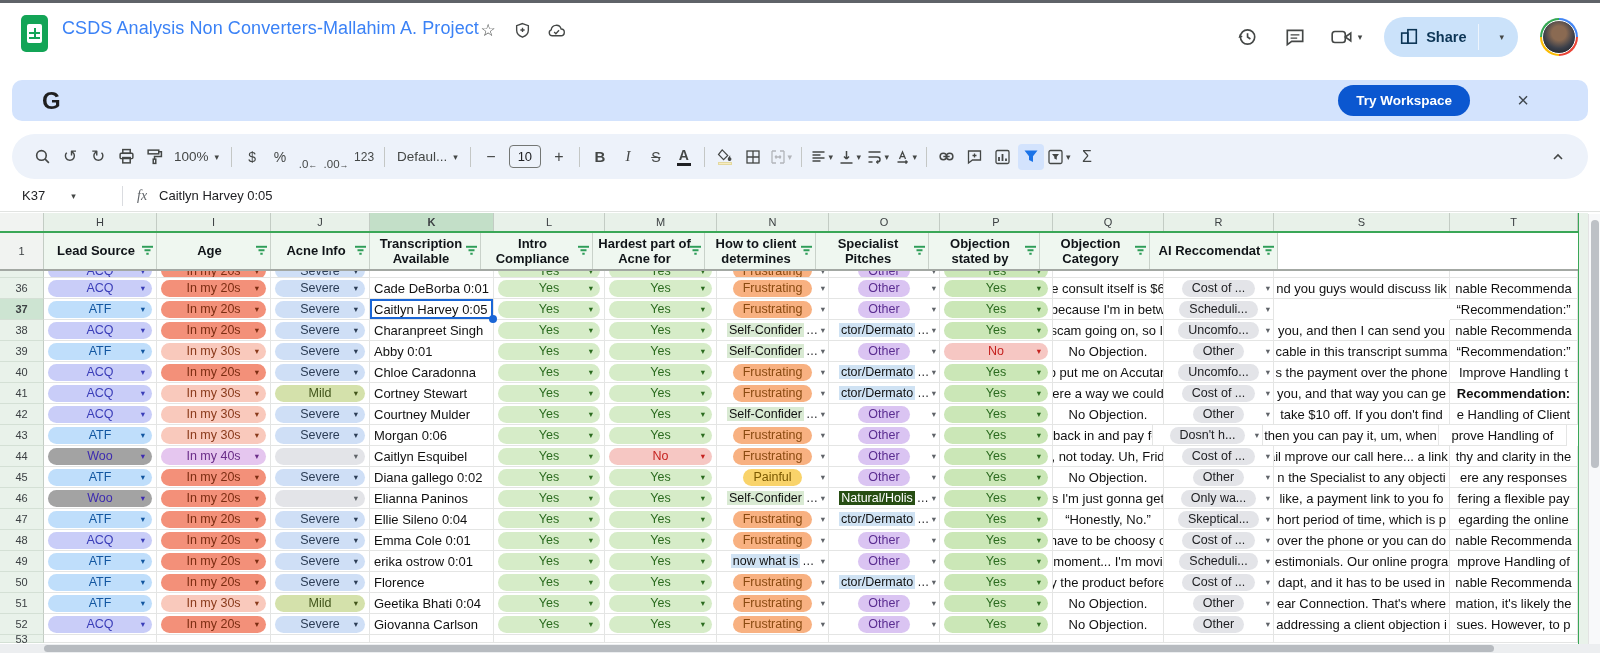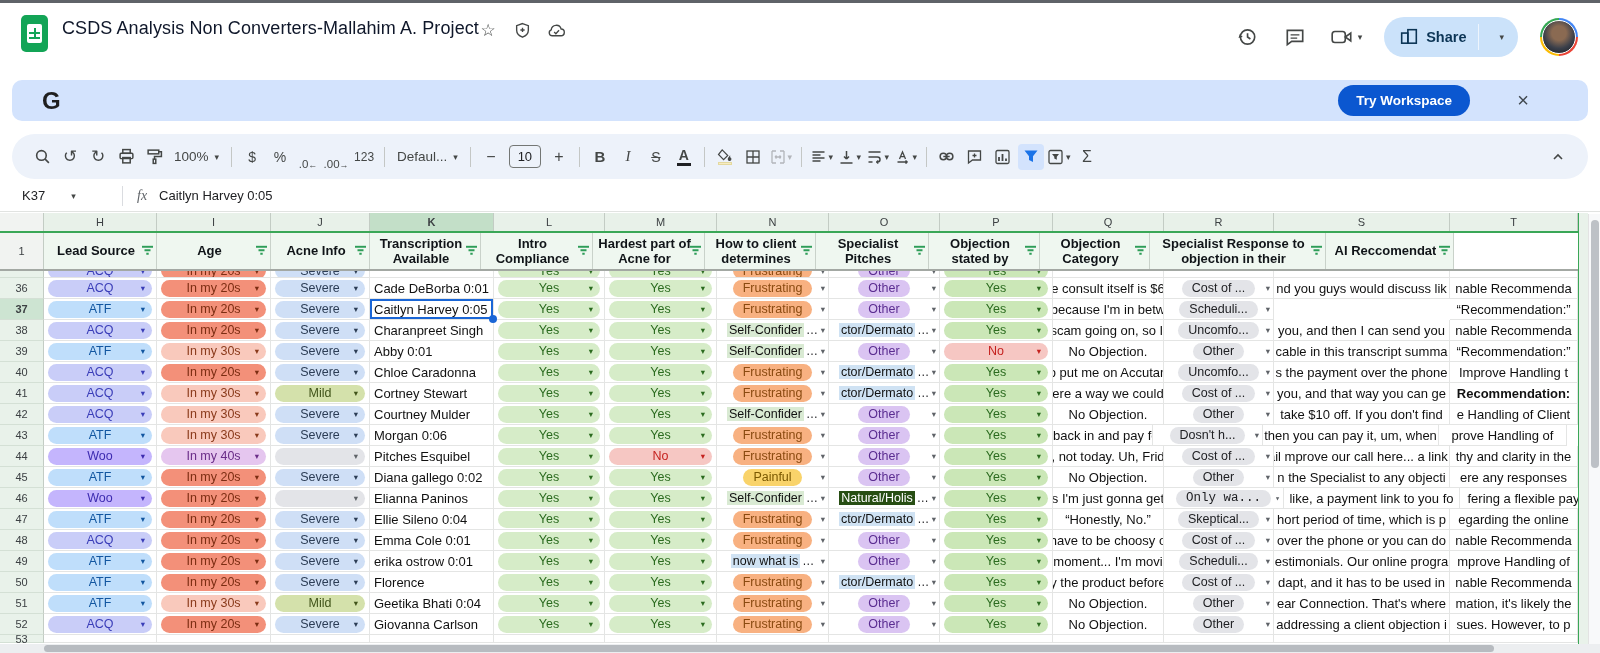--- a/index.html
+++ b/index.html
@@ -9,21 +9,21 @@
 
   
   .winstrip { position:absolute; top:0; left:0; width:1600px; height:3px; background:#5f6368; }
 
   
   .topbar { position:absolute; top:3px; left:0; width:1600px; height:73px; background:#fff; }
   .sheets-logo { position:absolute; left:21px; top:12px; width:27px; height:37px; background:#13a456; border-radius:5px; display:flex; align-items:center; justify-content:center; }
   .sheets-logo .sheet { width:15px; height:19px; background:#fff; border-radius:2px;
     background-image: linear-gradient(#13a456,#13a456), linear-gradient(#13a456,#13a456), linear-gradient(#13a456,#13a456);
     background-size: 11px 2px, 2px 11px, 11px 2px; background-position: 2px 8px, 6.5px 4px, 2px 13px; background-repeat:no-repeat; background-color:#fff; }
-  .doc-title { position:absolute; left:62px; top:15px; font-size:18px; color:#0f172a; letter-spacing:.1px; white-space:nowrap; }
+  .doc-title { position:absolute; left:62px; top:15px; font-size:18px; color:#3b82f6; letter-spacing:.1px; white-space:nowrap; }
   .title-icons { position:absolute; left:478px; top:17px; display:flex; gap:14px; color:#444746; align-items:center; }
   .title-icons .tic { width:20px; height:20px; display:flex; align-items:center; justify-content:center; font-size:17px; }
   .menubar { position:absolute; left:58px; top:40px; display:flex; }
   .menubar .mitem { font-size:14.5px; color:#202124; padding:2px 8px; border-radius:4px; cursor:default; }
   .top-right { position:absolute; right:22px; top:12px; height:44px; display:flex; align-items:center; gap:22px; }
   .tr-ic { width:26px; height:26px; display:flex; align-items:center; justify-content:center; color:#444746; }
   .cam-wrap { display:flex; align-items:center; gap:4px; color:#444746; }
   .caret { font-size:9px; color:#444746; }
   .share-btn { height:40px; background:#cbe2fa; border-radius:20px; display:flex; align-items:center; padding:0 6px 0 16px; gap:8px; }
   .share-btn .slabel { font-size:14.5px; font-weight:700; color:#0b3455; }
@@ -101,21 +101,21 @@
   .hl { font-size:12.5px; padding:0 2px; white-space:nowrap; }
   .dots { font-size:12px; color:#202124; margin-left:2px; }
   .txt { flex:1; display:flex; overflow:hidden; font-size:13px; color:#111; white-space:nowrap; line-height:19px; }
   .txt.left { padding-left:4px; justify-content:flex-start; }
   .txt.center { justify-content:center; }
   .txt span { white-space:nowrap; }
 
   
   .c-acq { background:#c9cdf8; color:#3a3db8; }
   .c-atf { background:#bfdefb; color:#1256a0; }
-  .c-woo { background:#c4b5fd; color:#3d2bb0; }
+  .c-woo { background:#a3a3a3; color:#3d2bb0; }
   .c-a20 { background:#f39079; color:#7c2d12; }
   .c-a30 { background:#f9c9bc; color:#8a3a1b; }
   .c-a40 { background:#e5c6ef; color:#6a2d88; }
   .c-sev { background:#cfdff6; color:#2c3d55; }
   .c-mld { background:#d4e1ab; color:#41541a; }
   .c-blank { background:#e3e4e8; color:#5f6368; }
   .c-yes { background:#d6ecc8; color:#2b6b1f; }
   .c-yes2 { background:#cbe7b7; color:#2b6b1f; }
   .c-no { background:#f6c7c3; color:#c5221f; }
   .c-fru { background:#f8b181; color:#8a4a10; }
@@ -432,26 +432,20 @@
           <span class="funnel"><svg width="13" height="10" viewBox="0 0 13 10">
               <path d="M1 1.5h11M3.5 5h6M5.3 8.5h2.4" stroke="#2e9d58" stroke-width="2" fill="none"></path>
             </svg></span>
         </div>
         <div class="hcell" style="width: 110px;">
           <div class="hlabel">Objection Category</div>
           <span class="funnel"><svg width="13" height="10" viewBox="0 0 13 10">
               <path d="M1 1.5h11M3.5 5h6M5.3 8.5h2.4" stroke="#2e9d58" stroke-width="2" fill="none"></path>
             </svg></span>
         </div>
-        <div class="hcell" style="width: 176px;">
-          <div class="hlabel">Specialist Response to objection in their</div>
-          <span class="funnel"><svg width="13" height="10" viewBox="0 0 13 10">
-              <path d="M1 1.5h11M3.5 5h6M5.3 8.5h2.4" stroke="#2e9d58" stroke-width="2" fill="none"></path>
-            </svg></span>
-        </div>
         <div class="hcell" style="width: 128px;">
           <div class="hlabel">AI Reccomendat</div>
           <span class="funnel"><svg width="13" height="10" viewBox="0 0 13 10">
               <path d="M1 1.5h11M3.5 5h6M5.3 8.5h2.4" stroke="#2e9d58" stroke-width="2" fill="none"></path>
             </svg></span>
         </div>
       </div>
       <div class="grow drow ptop">
         <div class="gut">
           <span></span>
@@ -1166,21 +1160,21 @@
           </div>
         </div>
         <div class="cell" style="width: 99px;">
           <div class="chip c-blank">
             <span></span>
             <s class="ar" style="text-decoration: none;">▾</s>
           </div>
         </div>
         <div class="cell" style="width: 124px;">
           <div class="txt left">
-            <span>Pitches Esquibel</span>
+            <span>Caitlyn Esquibel</span>
           </div>
         </div>
         <div class="cell" style="width: 111px;">
           <div class="chip c-yes">
             <span>Yes</span>
             <s class="ar" style="text-decoration: none;">▾</s>
           </div>
         </div>
         <div class="cell" style="width: 112px;">
           <div class="chip c-no">
@@ -1364,21 +1358,21 @@
           <div class="chip c-yes2">
             <span>Yes</span>
             <s class="ar" style="text-decoration: none;">▾</s>
           </div>
         </div>
         <div class="cell" style="width: 111px; text-align: center;">
           <div class="txt center">
             <span>s I'm just gonna get</span>
           </div>
         </div>
-        <div class="cell" style="width: 120px; font-family: Liberation Mono, monospace;">
+        <div class="cell" style="width: 110px;">
           <div class="tagwrap">
             <div class="tag c-gray">Only wa...</div>
             <span class="outar">▾</span>
           </div>
         </div>
         <div class="cell" style="width: 176px;">
           <div class="txt center">
             <span>like, a payment link to you fo</span>
           </div>
         </div>

